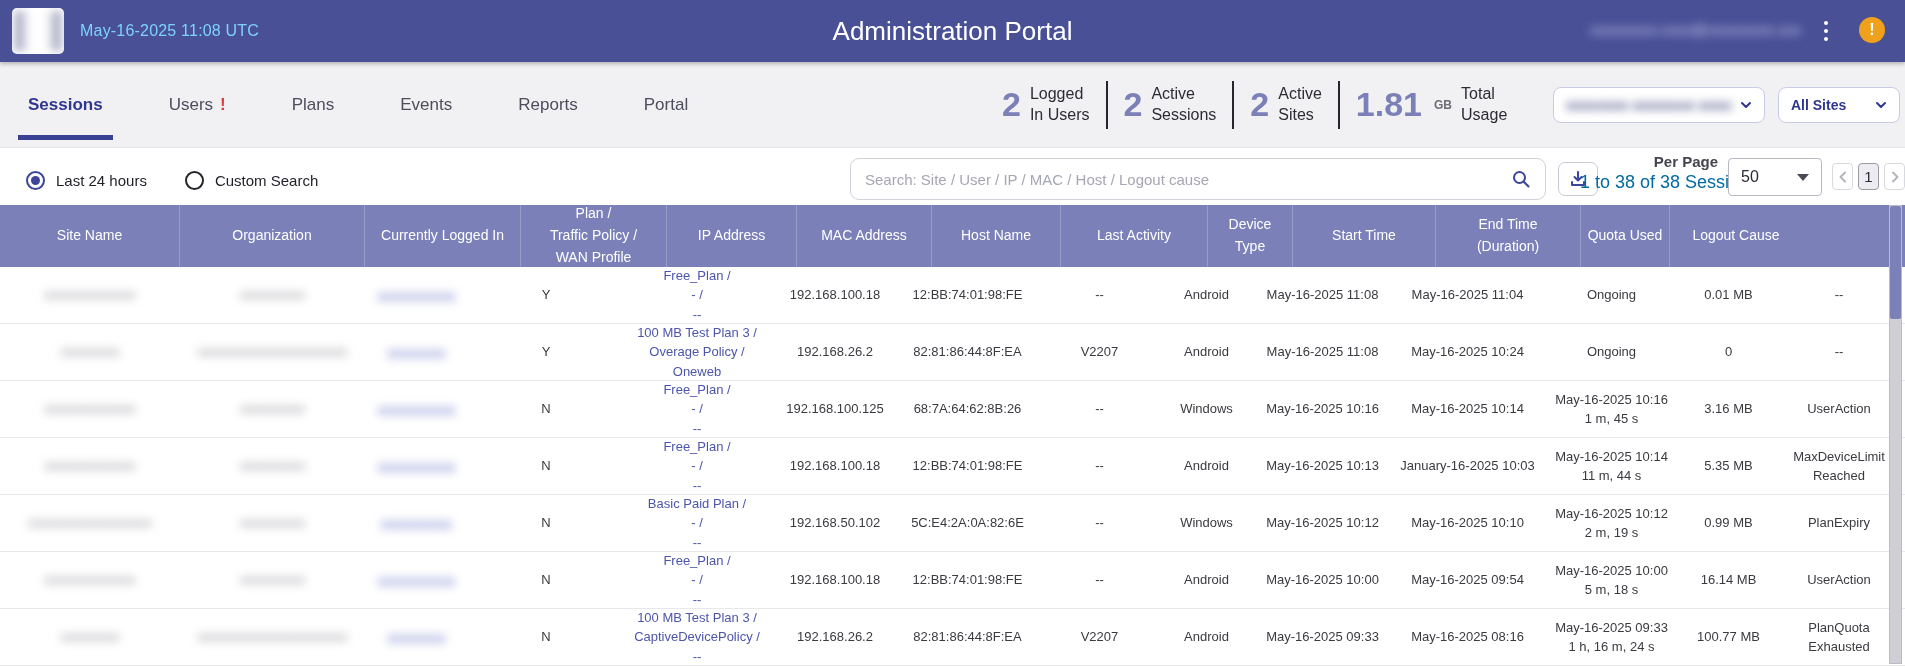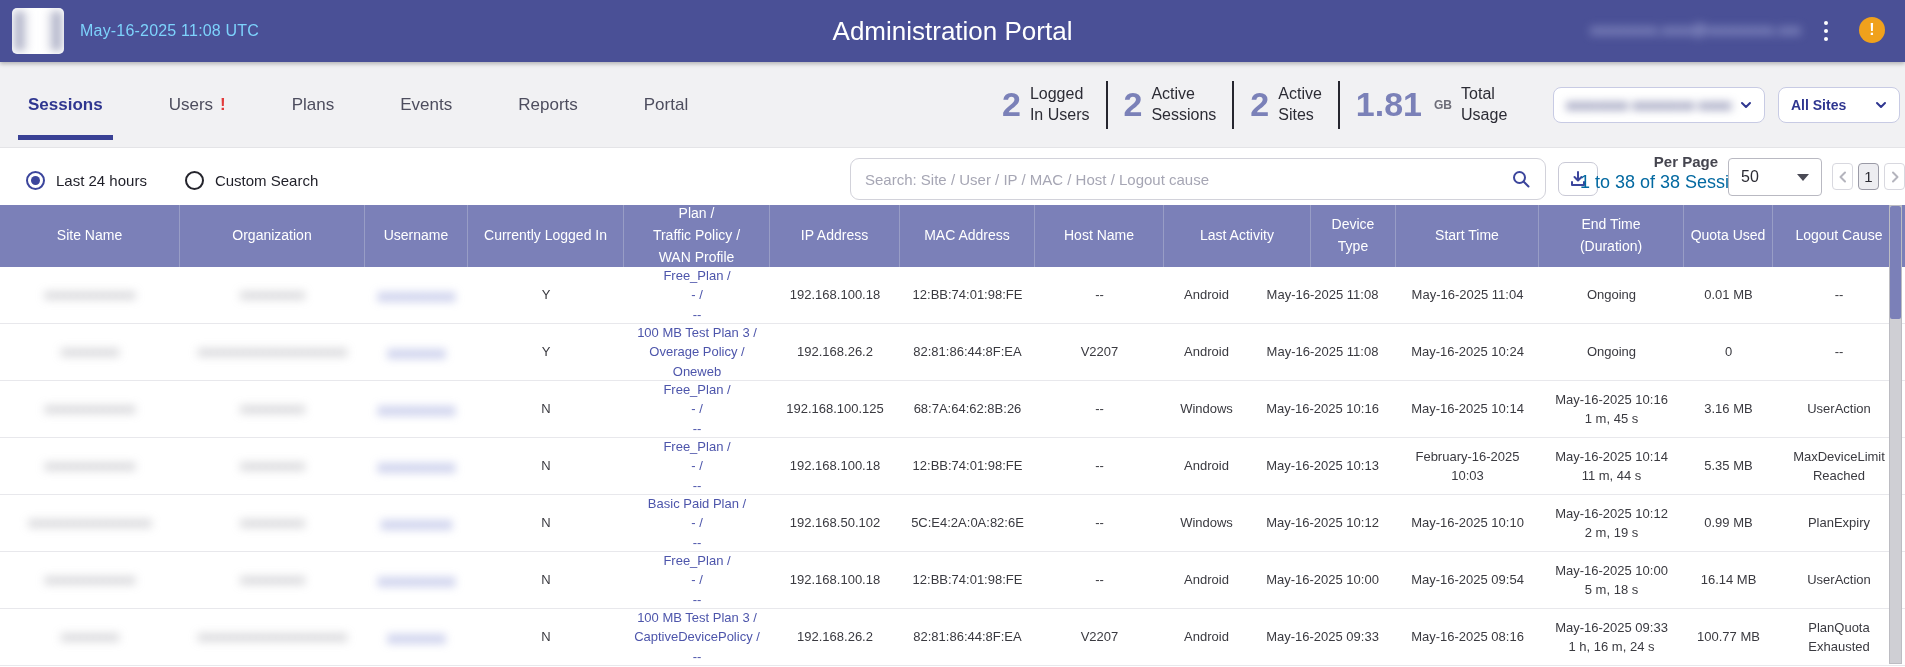--- a/index.html
+++ b/index.html
@@ -222,23 +222,20 @@
   </div>
 
   <div class="table">
     <div class="thead">
         <div class="th" style="width: 180px;">
           <div>Site Name</div>
         </div>
         <div class="th" style="width: 185px;">
           <div>Organization</div>
         </div>
-        <div class="th" style="width: 103px;">
-          <div>Username</div>
-        </div>
         <div class="th" style="width: 156px;">
           <div>Currently Logged In</div>
         </div>
         <div class="th" style="width: 146px;">
           <div>Plan /</div>
           <div>Traffic Policy /</div>
           <div>WAN Profile</div>
         </div>
         <div class="th" style="width: 130px;">
           <div>IP Address</div>
@@ -436,21 +433,21 @@
           <div class="td" style="width: 129px;">
             <div>--</div>
           </div>
           <div class="td" style="width: 85px;">
             <div>Android</div>
           </div>
           <div class="td" style="width: 147px;">
             <div>May-16-2025 10:13</div>
           </div>
           <div class="td" style="width: 143px;">
-            <div>February-16-2025 10:03</div>
+            <div>January-16-2025 10:03</div>
           </div>
           <div class="td" style="width: 145px;">
             <div>May-16-2025 10:14</div>
             <div>11 m, 44 s</div>
           </div>
           <div class="td" style="width: 89px;">
             <div>5.35 MB</div>
           </div>
           <div class="td" style="width: 132px;">
             <div>MaxDeviceLimit Reached</div>

